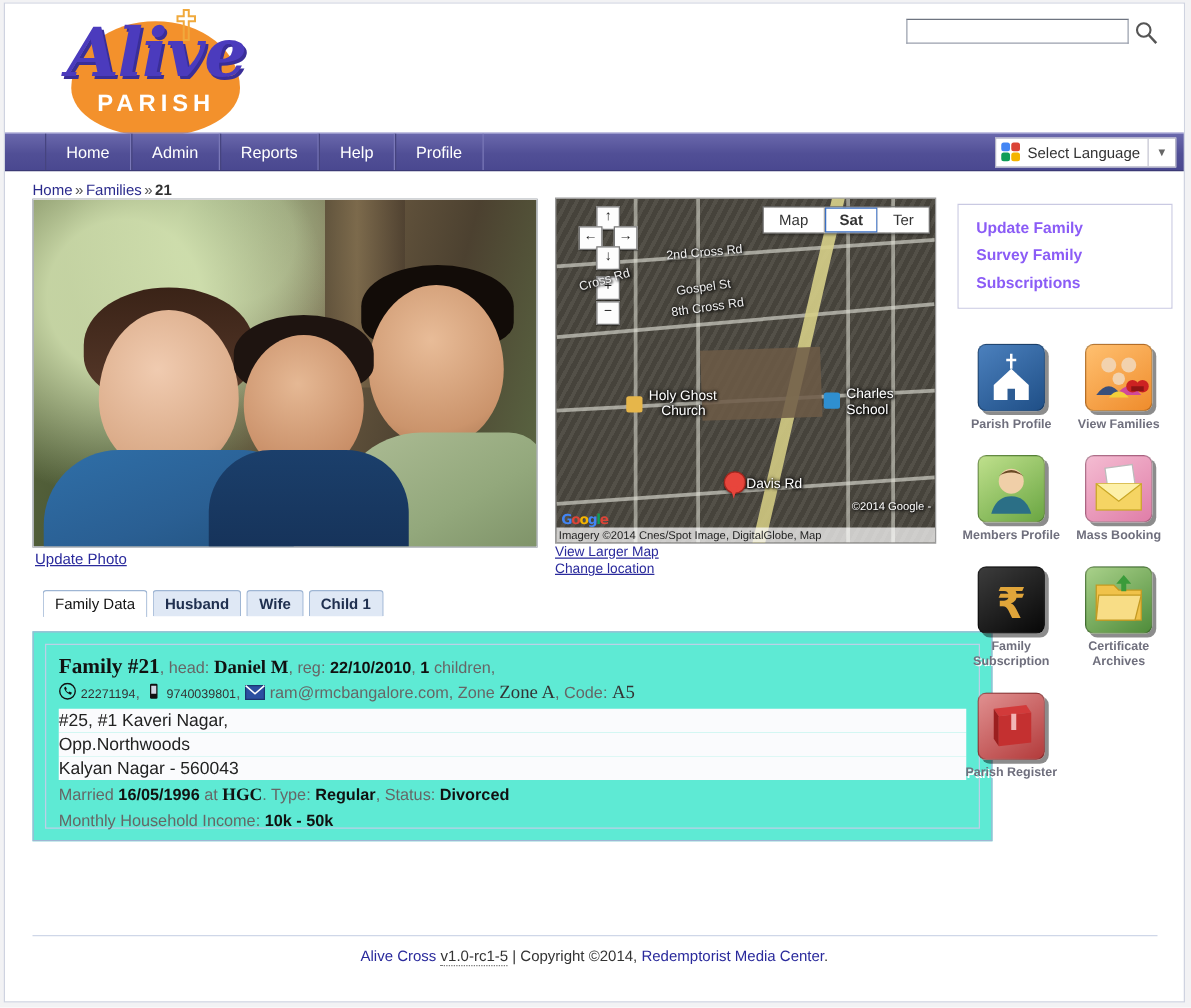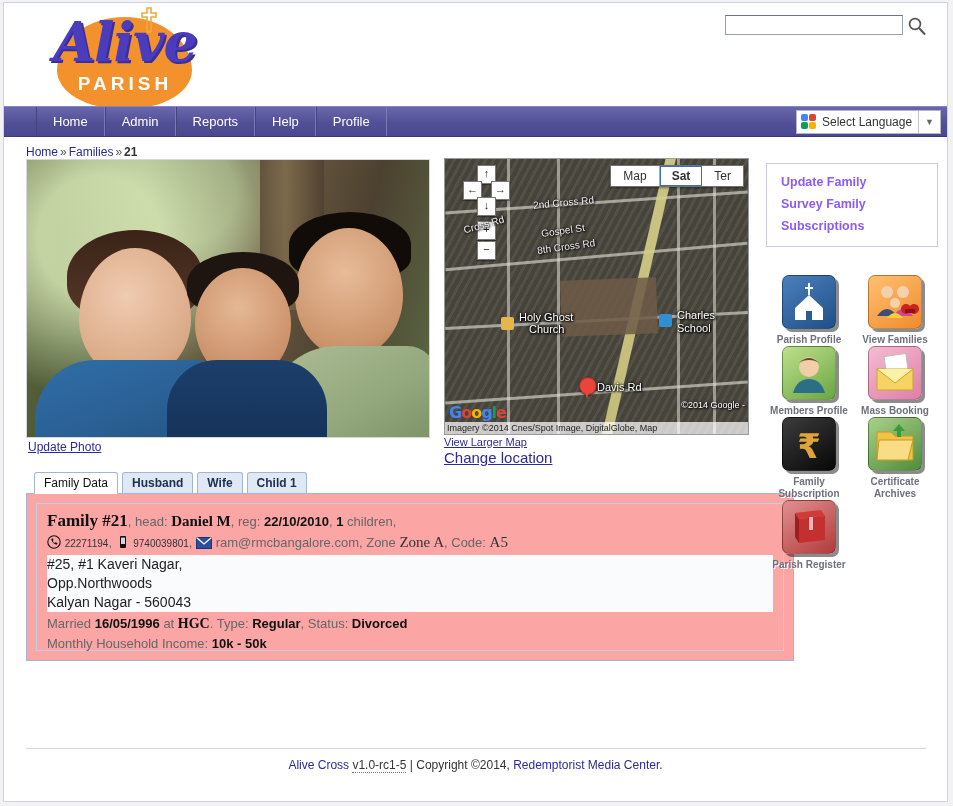--- a/index.html
+++ b/index.html
@@ -159,55 +159,55 @@
     border-left:3px solid transparent;border-right:3px solid transparent;
     border-top:10px solid #e8453c;
   }
   .poi{position:absolute;width:13px;height:13px;border-radius:2px;}
   .attrib{
     position:absolute;left:0;bottom:0;width:100%;background:rgba(255,255,255,.72);
     font-size:9px;color:#222;padding:1px 2px;box-sizing:border-box;white-space:nowrap;
   }
   .copyr{position:absolute;right:3px;bottom:24px;font-size:9px;color:#fff;
     text-shadow:0 0 3px #000,1px 1px 2px #000;}
-  .gmaps-logo{position:absolute;left:4px;bottom:12px;font-size:16px;font-weight:bold;
+  .gmaps-logo{position:absolute;left:4px;bottom:12px;font-size:11px;font-weight:bold;
     font-family:"DejaVu Sans",sans-serif;letter-spacing:-1px;}
   .map-links{position:absolute;left:418px;top:277px;}
   .map-links .l1{display:block;font-size:11px;}
-  .map-links .l2{display:block;font-size:15px;margin-top:1px;}
+  .map-links .l2{display:block;font-size:11px;margin-top:1px;}
   
   .tabs{position:absolute;left:0;top:320px;width:725px;}
   .tabrow{display:flex;align-items:flex-end;height:22px;padding-left:8px;}
   .tab{
     background:#dfe8f5;border:1px solid #9fb6d4;border-bottom:none;
     font-size:12px;padding:3px 9px;margin-right:4px;color:#203050;cursor:pointer;
     border-radius:3px 3px 0 0;font-weight:bold;
   }
   .tab.active{background:#fff;color:#111;font-weight:normal;border-bottom:1px solid #fff;position:relative;top:1px;}
   .tabpanel{
-    border:1px solid #9fb6d4;background:#fca5a5;padding:9px;margin-top:0;
+    border:1px solid #9fb6d4;background:#5eead4;padding:9px;margin-top:12px;
     height:168px;box-sizing:border-box;width:768px;
   }
   .infobox{border:1px solid #bcd0e6;padding:8px 10px;height:100%;box-sizing:border-box;}
   .infoline{margin:0 0 2px 0;color:#666;font-size:13px;line-height:18px;}
   .infoline .big{font-family:"Liberation Serif",serif;font-size:17px;color:#111;font-weight:bold;}
   .infoline b{color:#111;}
   .infoline .plain{color:#333;font-size:10px;}
   .infoline .zone{font-family:"Liberation Serif",serif;font-size:15px;color:#333;}
   .ico{display:inline-block;width:14px;height:14px;vertical-align:-2px;}
   .addr{color:#222;font-size:14px;line-height:19px;background:#fafbfd;}
   
   .ops{border:1px solid #c9c9e2;}
   .ops-head{
     background:linear-gradient(#b9b9e4,#a9a9dc);color:#2b2b8e;font-weight:bold;
     font-size:12px;padding:3px 0 3px 10px;border-left:5px solid #8f8fd0;
   }
   .ops-body{padding:7px 0 9px 0;background:#fff;}
   .ops-item{color:#8b5cf6;font-weight:bold;font-size:12.5px;padding:4px 0 4px 14px;cursor:pointer;}
-  .iconsgrid{margin-top:28px;display:grid;grid-template-columns:1fr 1fr;}
+  .iconsgrid{margin-top:28px;display:grid;grid-template-columns:1fr 1fr;row-gap:18px;}
   .icell{text-align:center;cursor:pointer;}
   .itile{
     width:52px;height:52px;margin:0 auto;border-radius:7px;position:relative;
     box-shadow:3px 3px 0 rgba(0,0,0,.45);border:1px solid rgba(0,0,0,.25);
   }
   .ilabel{
     margin-top:5px;font-size:10px;font-weight:bold;color:#6f6f7d;line-height:12px;
     text-shadow:1px 1px 0 #fff;
   }
   

